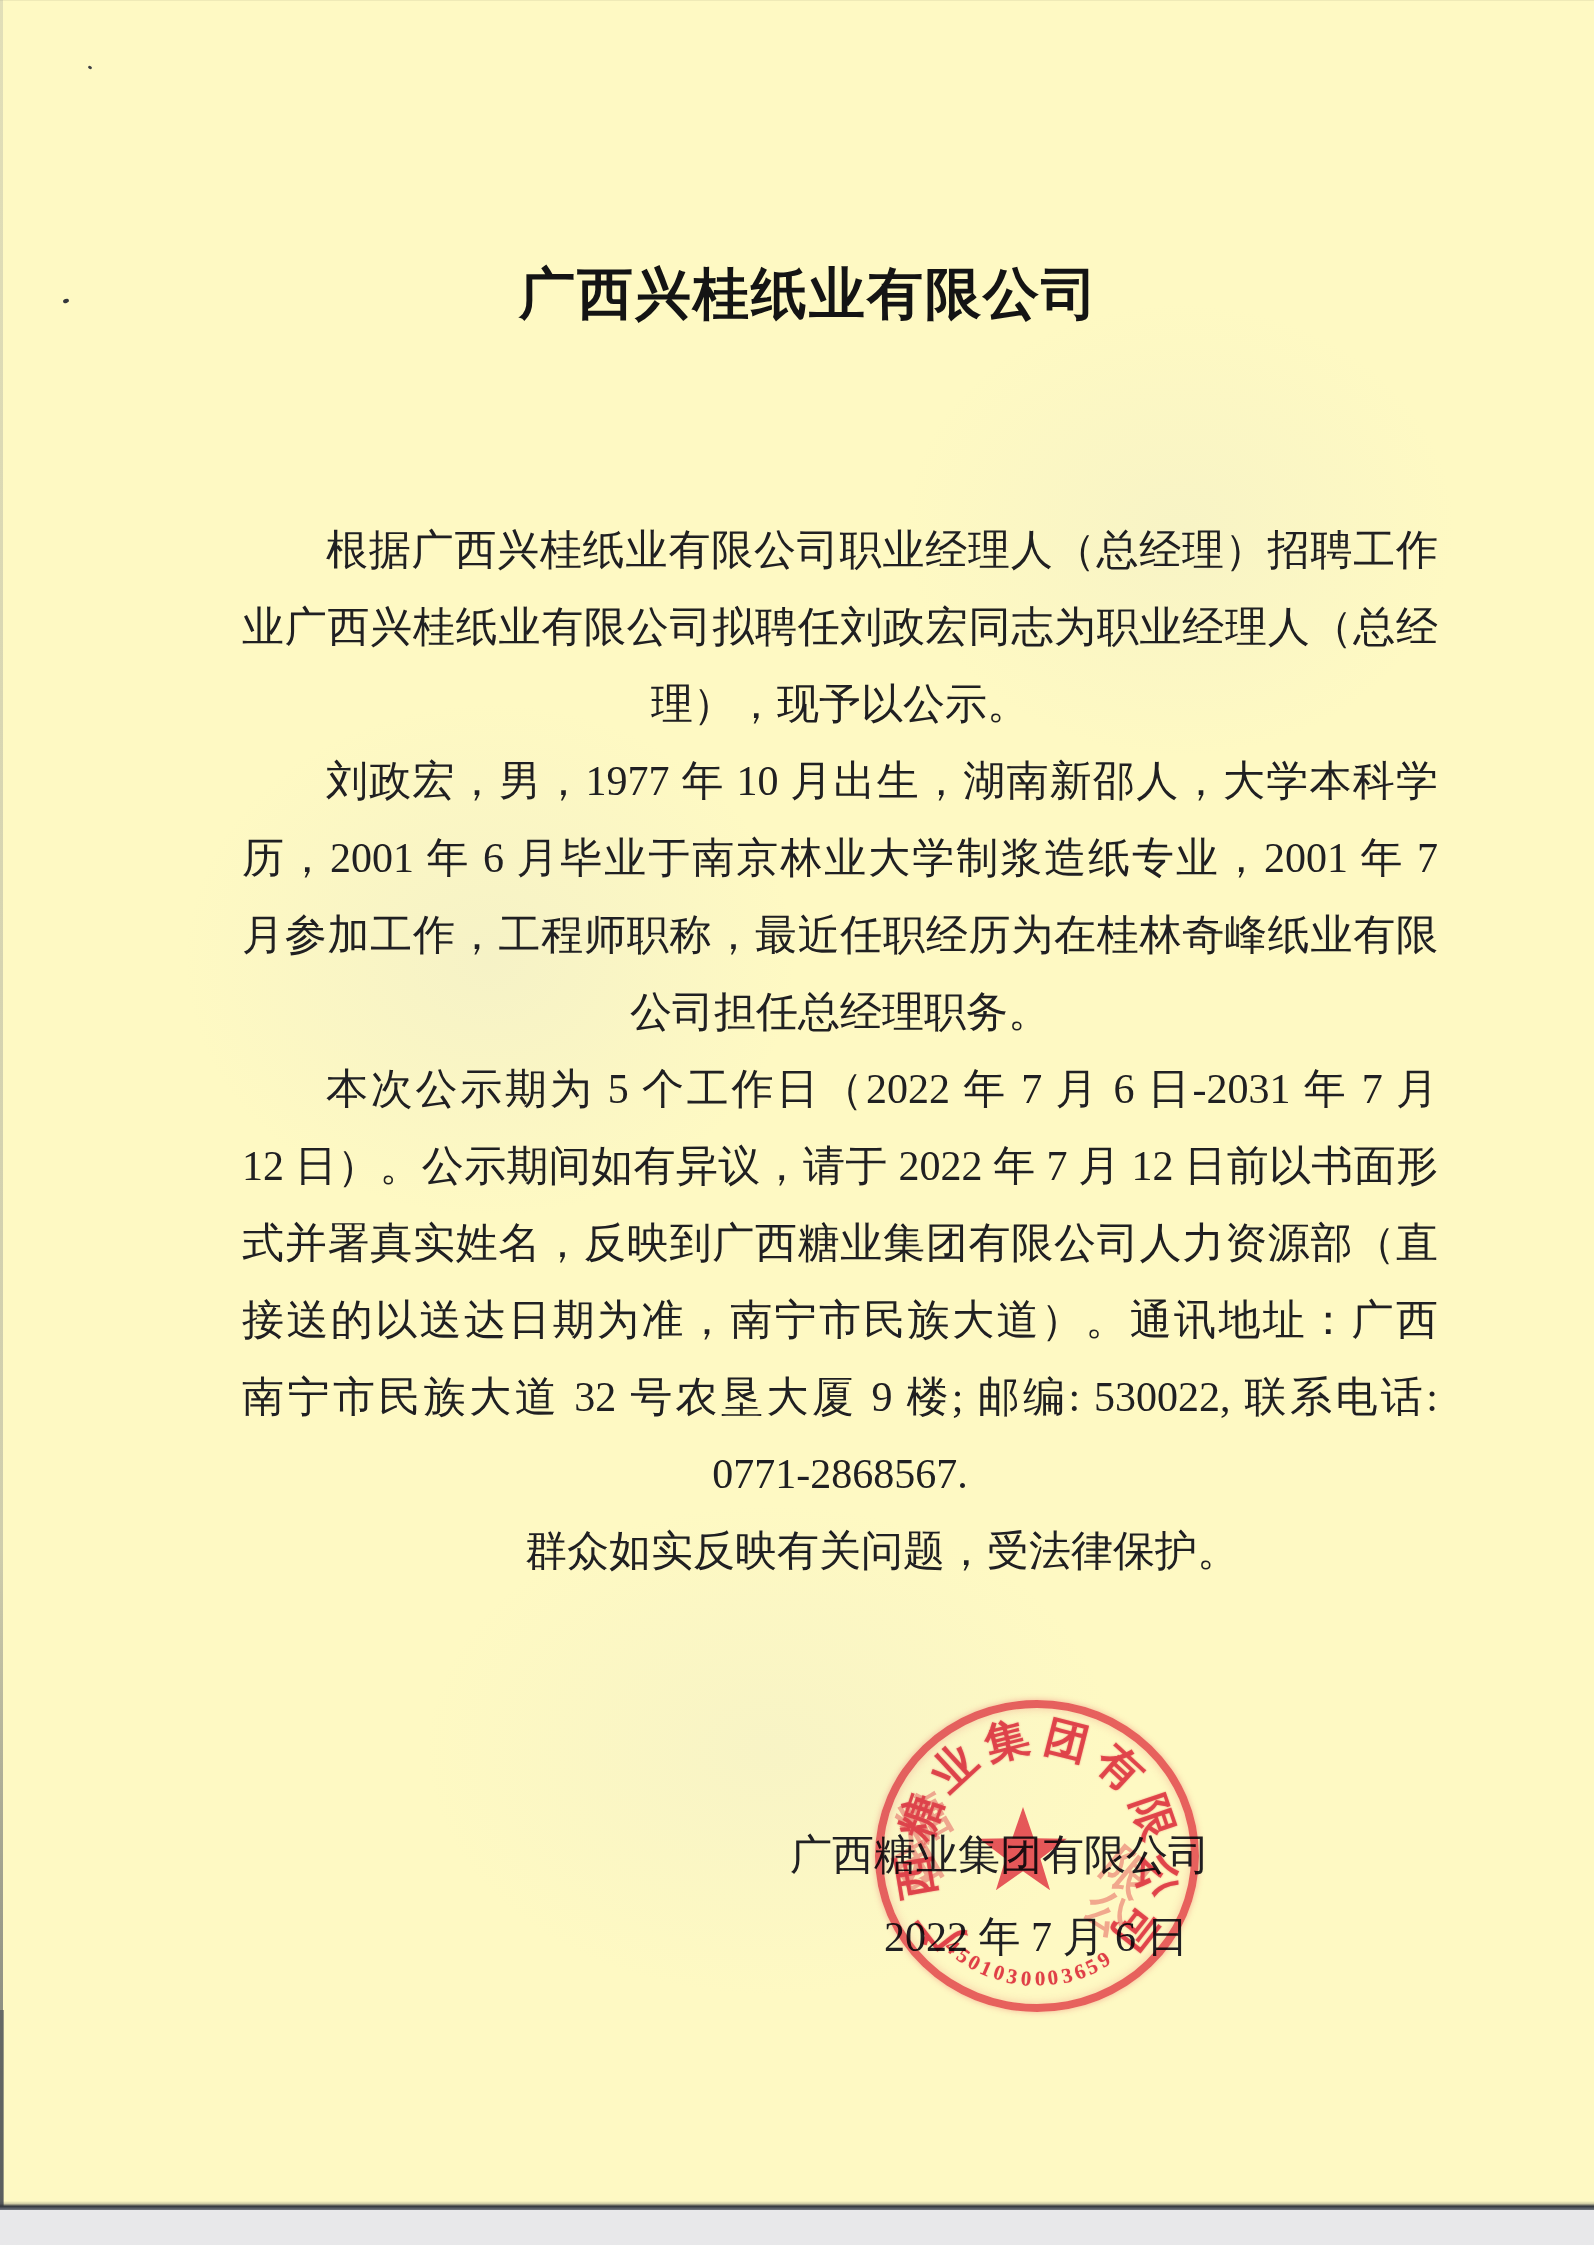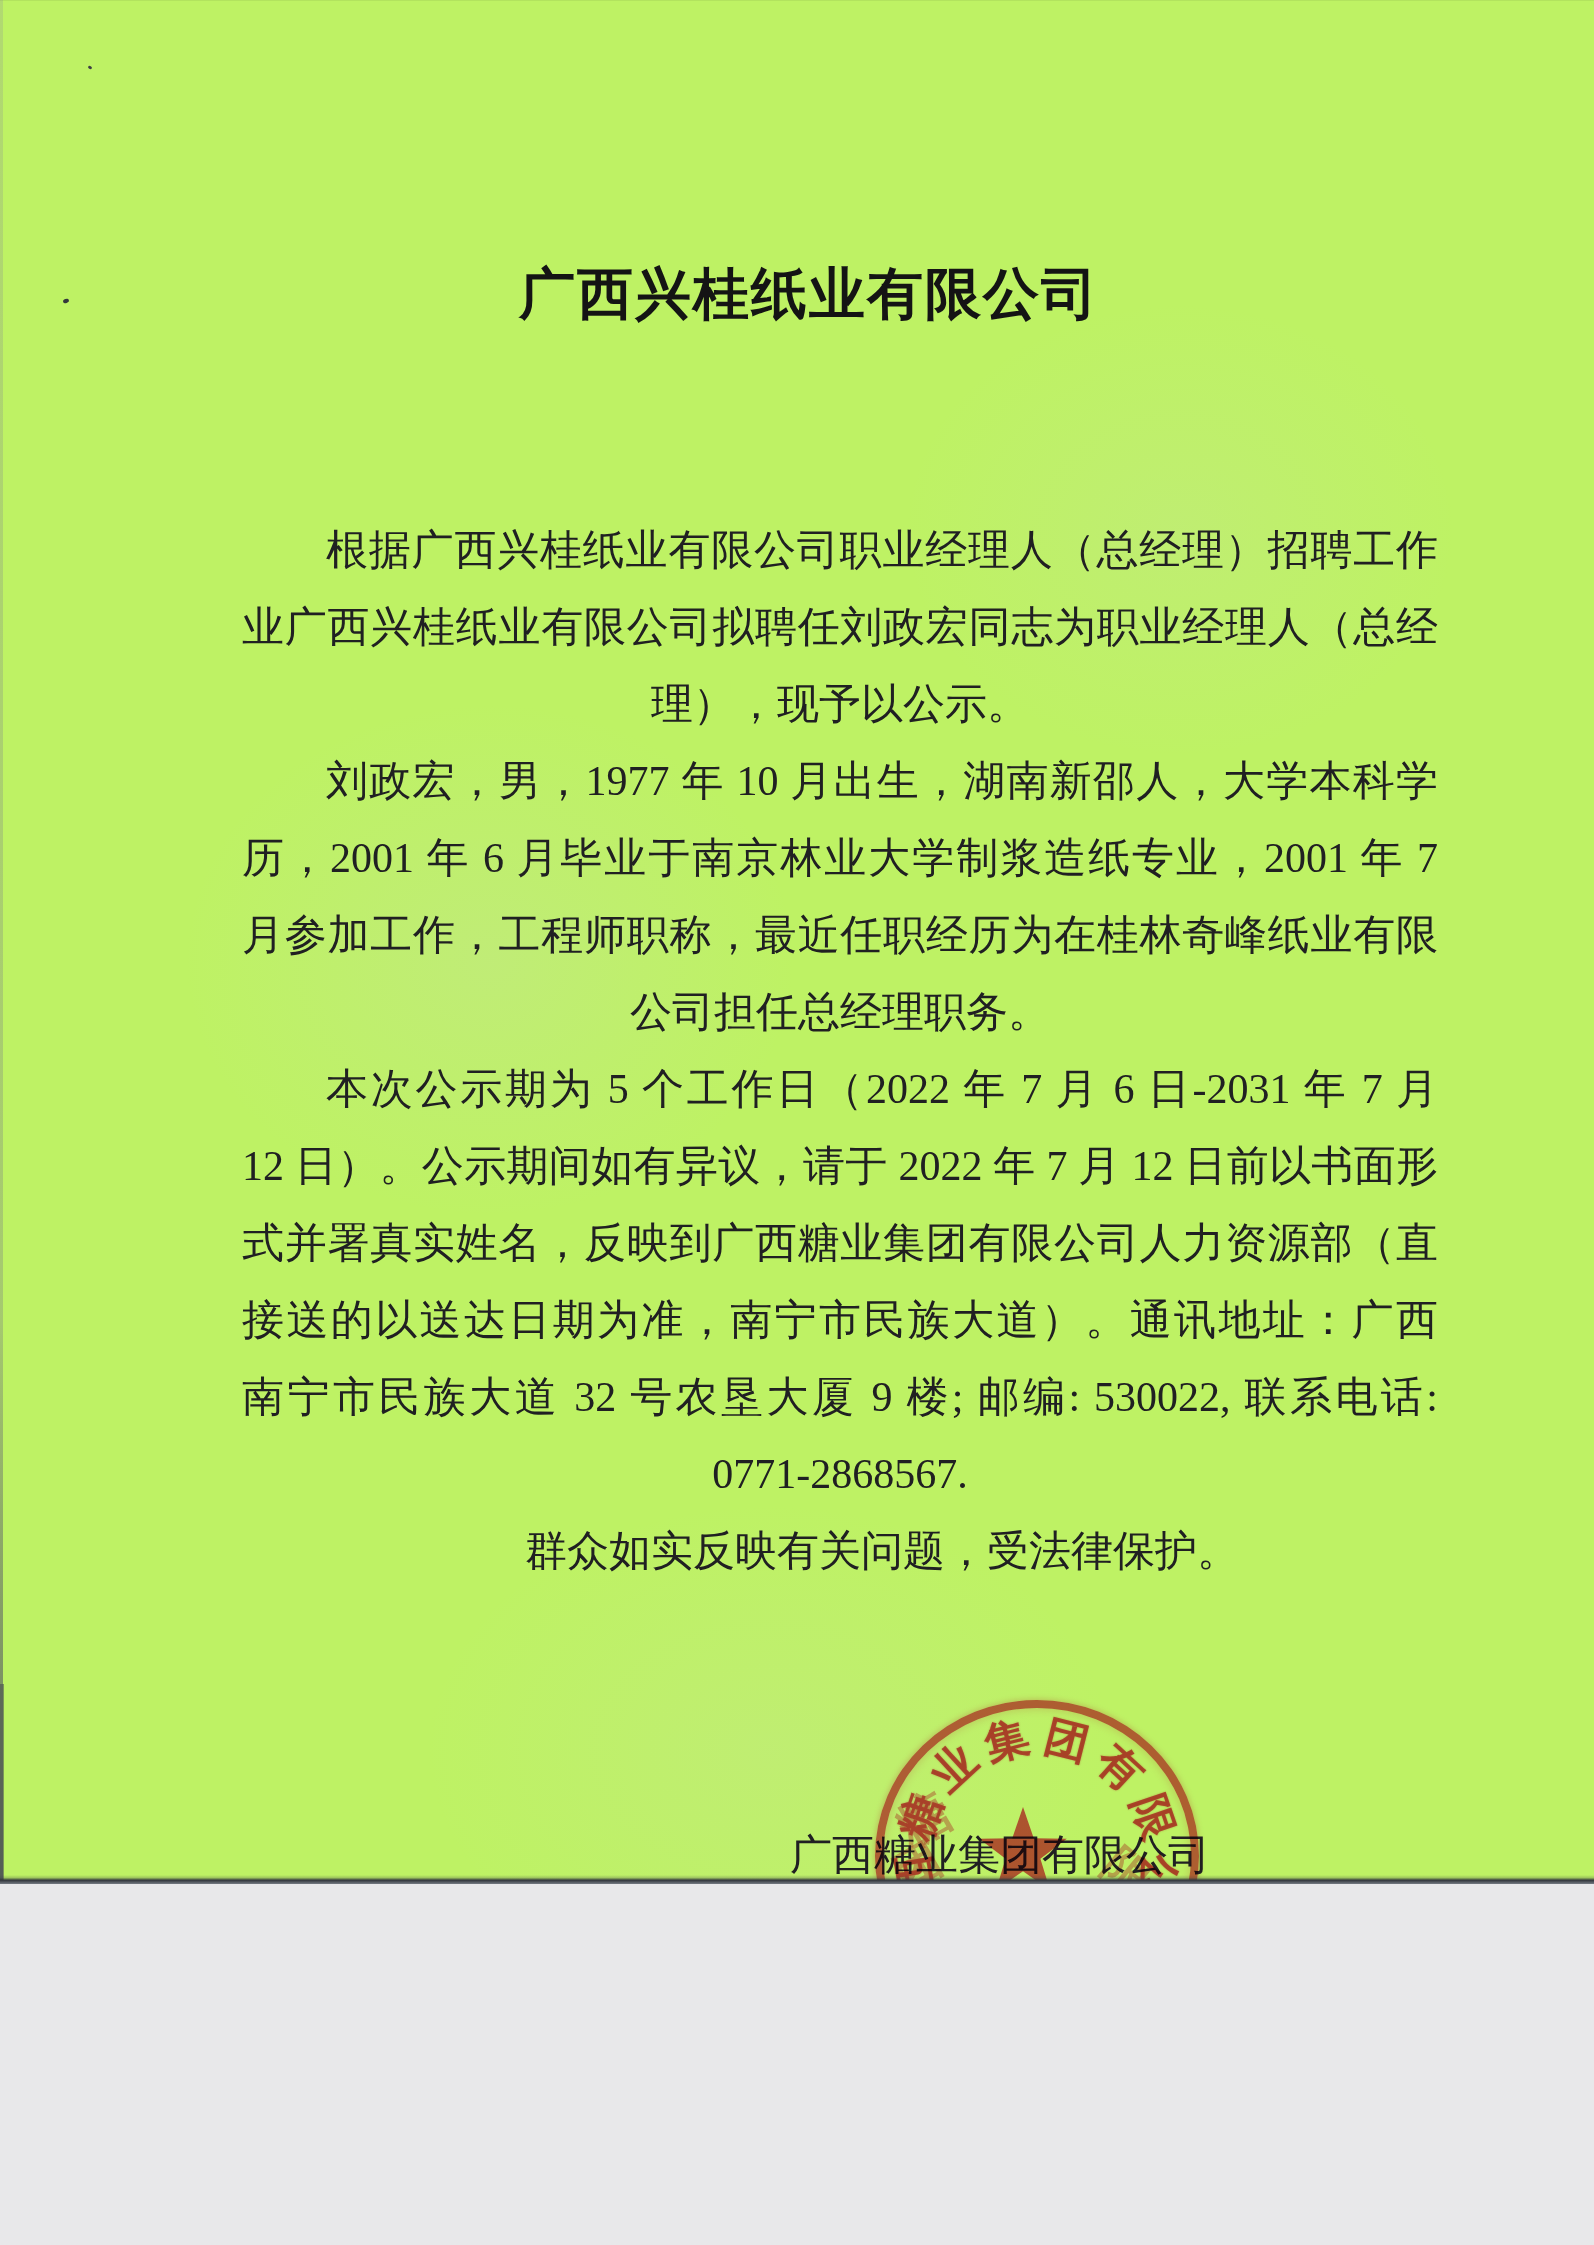--- a/index.html
+++ b/index.html
@@ -1,20 +1,20 @@
 <!DOCTYPE html>
 <html><head>
 <meta charset="utf-8">
 <style>
   html, body { margin: 0; padding: 0; background: #e8e8ea; }
   .page {
     position: relative;
     width: 1594px;
-    height: 1884px;
-    background: #bef264;
+    height: 2210px;
+    background: #fef9c3;
     overflow: hidden;
     font-family: "Liberation Serif", "DejaVu Serif", serif;
     color: #202022;
   }
   
   .mottle { position: absolute; border-radius: 50%; pointer-events: none; }
   .m1 { left: 180px; top: 700px; width: 620px; height: 520px;
         background: radial-gradient(ellipse at center, rgba(203,206,214,0.16), rgba(203,206,214,0) 70%); }
   .m2 { left: 900px; top: 300px; width: 560px; height: 460px;
         background: radial-gradient(ellipse at center, rgba(203,206,214,0.12), rgba(203,206,214,0) 70%); }

